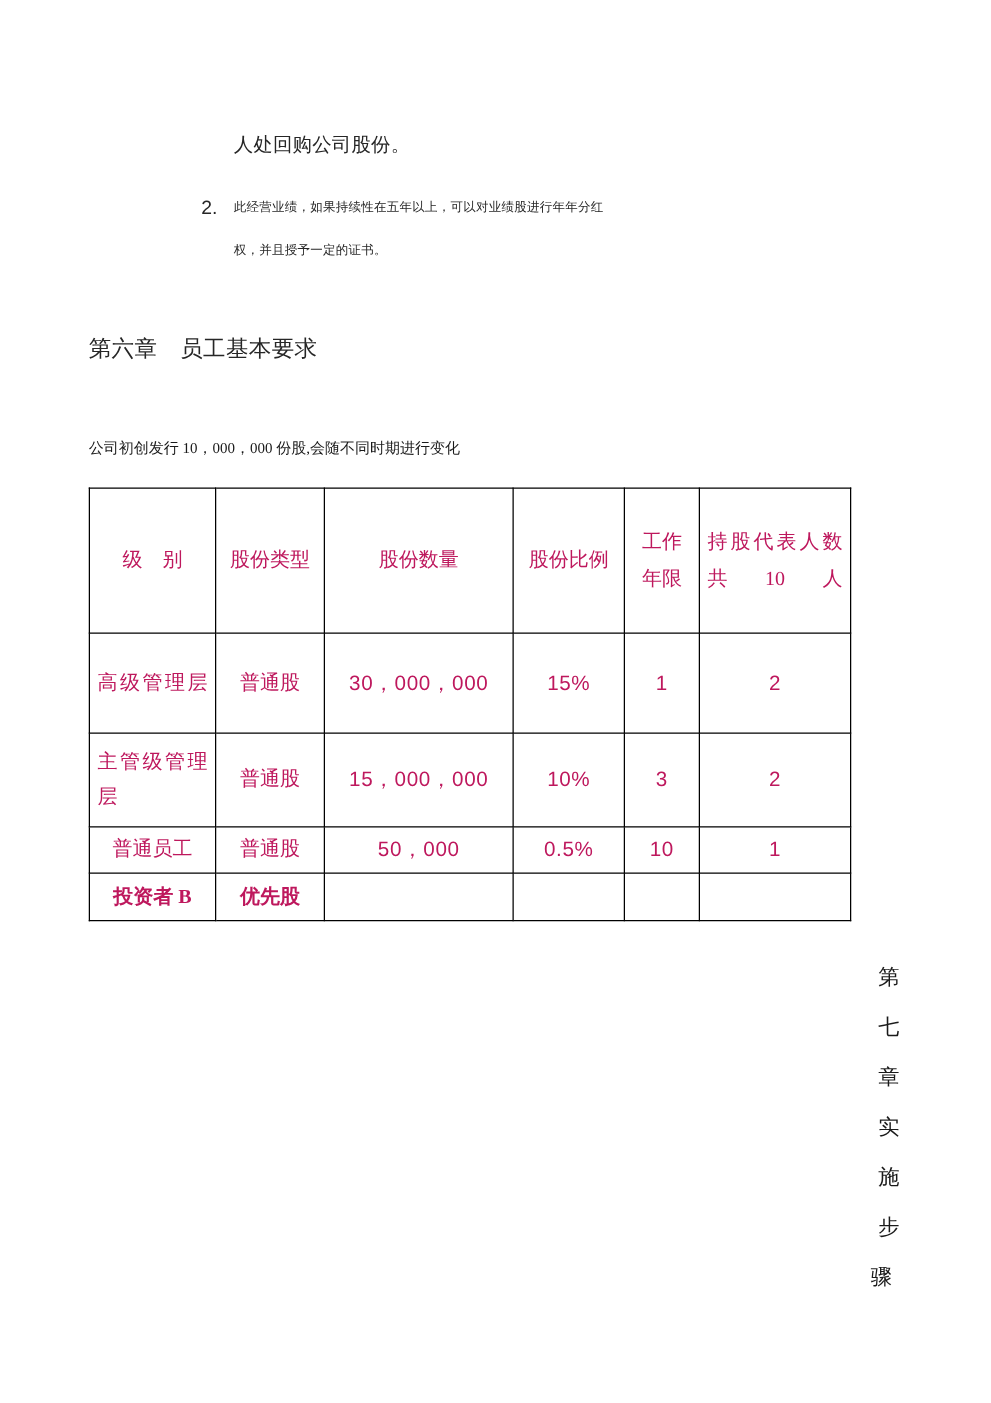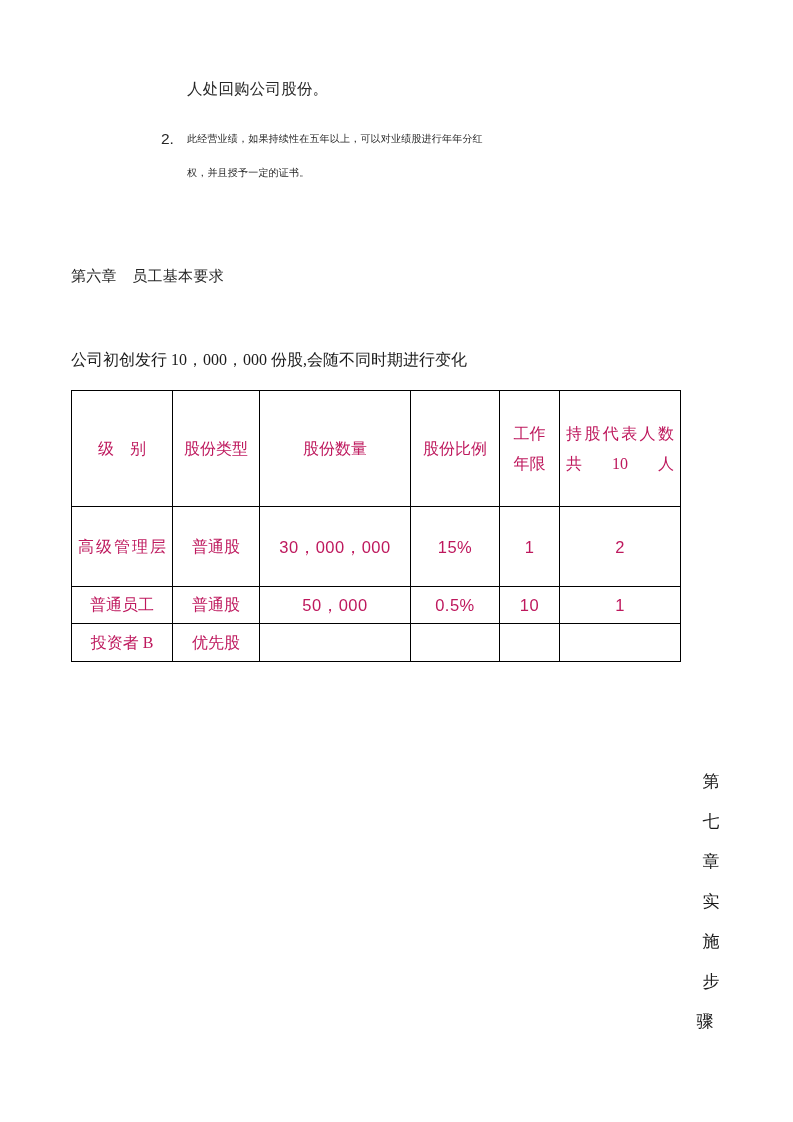--- a/index.html
+++ b/index.html
@@ -22,21 +22,21 @@
     inset: 0;
     width: 793px;
     height: 1122px;
     overflow: hidden;
   }
 
   
   .para-block {
     position: absolute;
     left: 71px;
-    top: 72px;
+    top: 100px;
     width: 650px;
   }
   .cont-line {
     font-family: "Liberation Sans", "DejaVu Sans", sans-serif;
     font-size: 15.5px;
     line-height: 34px;
     color: #262626;
     padding-left: 116px;
     letter-spacing: 0.2px;
   }
@@ -64,33 +64,33 @@
     letter-spacing: 0.2px;
   }
   .list-text .l2 { display: block; }
 
   
   .chapter-heading {
     position: absolute;
     left: 71px;
     top: 267px;
     font-family: Liberation Serif, serif;
-    font-size: 15px;
+    font-size: 18px;
     color: #262626;
     letter-spacing: 0.3px;
     white-space: pre;
   }
 
   
   .table-caption {
     position: absolute;
     left: 71px;
     top: 350px;
     font-family: "Liberation Serif", "DejaVu Serif", serif;
-    font-size: 16px;
+    font-size: 12px;
     color: #1a1a1a;
     white-space: pre;
   }
 
   
   .share-table {
     position: absolute;
     left: 71px;
     top: 390px;
     width: 609px;
@@ -131,21 +131,21 @@
   col.c6 { width: 121px; }
 
   
   tr.r-head td { height: 115px; }
   tr.r-1 td { height: 77px; }
   tr.r-2 td { height: 79px; }
   tr.r-3 td { height: 74px; }
   tr.r-4 td { height: 118px; }
   tr.r-5 td { height: 35px; }
   tr.r-6 td { height: 35px; }
-  tr.r-7 td { height: 37px; }
+  tr.r-7 td { height: 37px; font-weight: bold; }
 
   
   .vertical-chapter {
     position: absolute;
     left: 694px;
     top: 762px;
     width: 34px;
     font-family: "Liberation Serif", "DejaVu Serif", serif;
     font-size: 17px;
     color: #1a1a1a;
@@ -222,20 +222,40 @@
           <div class="cell-inner c-center num">15%</div>
         </td>
         <td>
           <div class="cell-inner c-center num">1</div>
         </td>
         <td>
           <div class="cell-inner c-center num">2</div>
         </td>
       </tr>
 
+      <tr class="r-3">
+        <td>
+          <div class="cell-inner c-justify">主管级管理层</div>
+        </td>
+        <td>
+          <div class="cell-inner c-center">普通股</div>
+        </td>
+        <td>
+          <div class="cell-inner c-center num">15，000，000</div>
+        </td>
+        <td>
+          <div class="cell-inner c-center num">10%</div>
+        </td>
+        <td>
+          <div class="cell-inner c-center num">3</div>
+        </td>
+        <td>
+          <div class="cell-inner c-center num">2</div>
+        </td>
+      </tr>
 
 
       <tr class="r-5">
         <td>
           <div class="cell-inner c-center">普通员工</div>
         </td>
         <td>
           <div class="cell-inner c-center">普通股</div>
         </td>
         <td>

